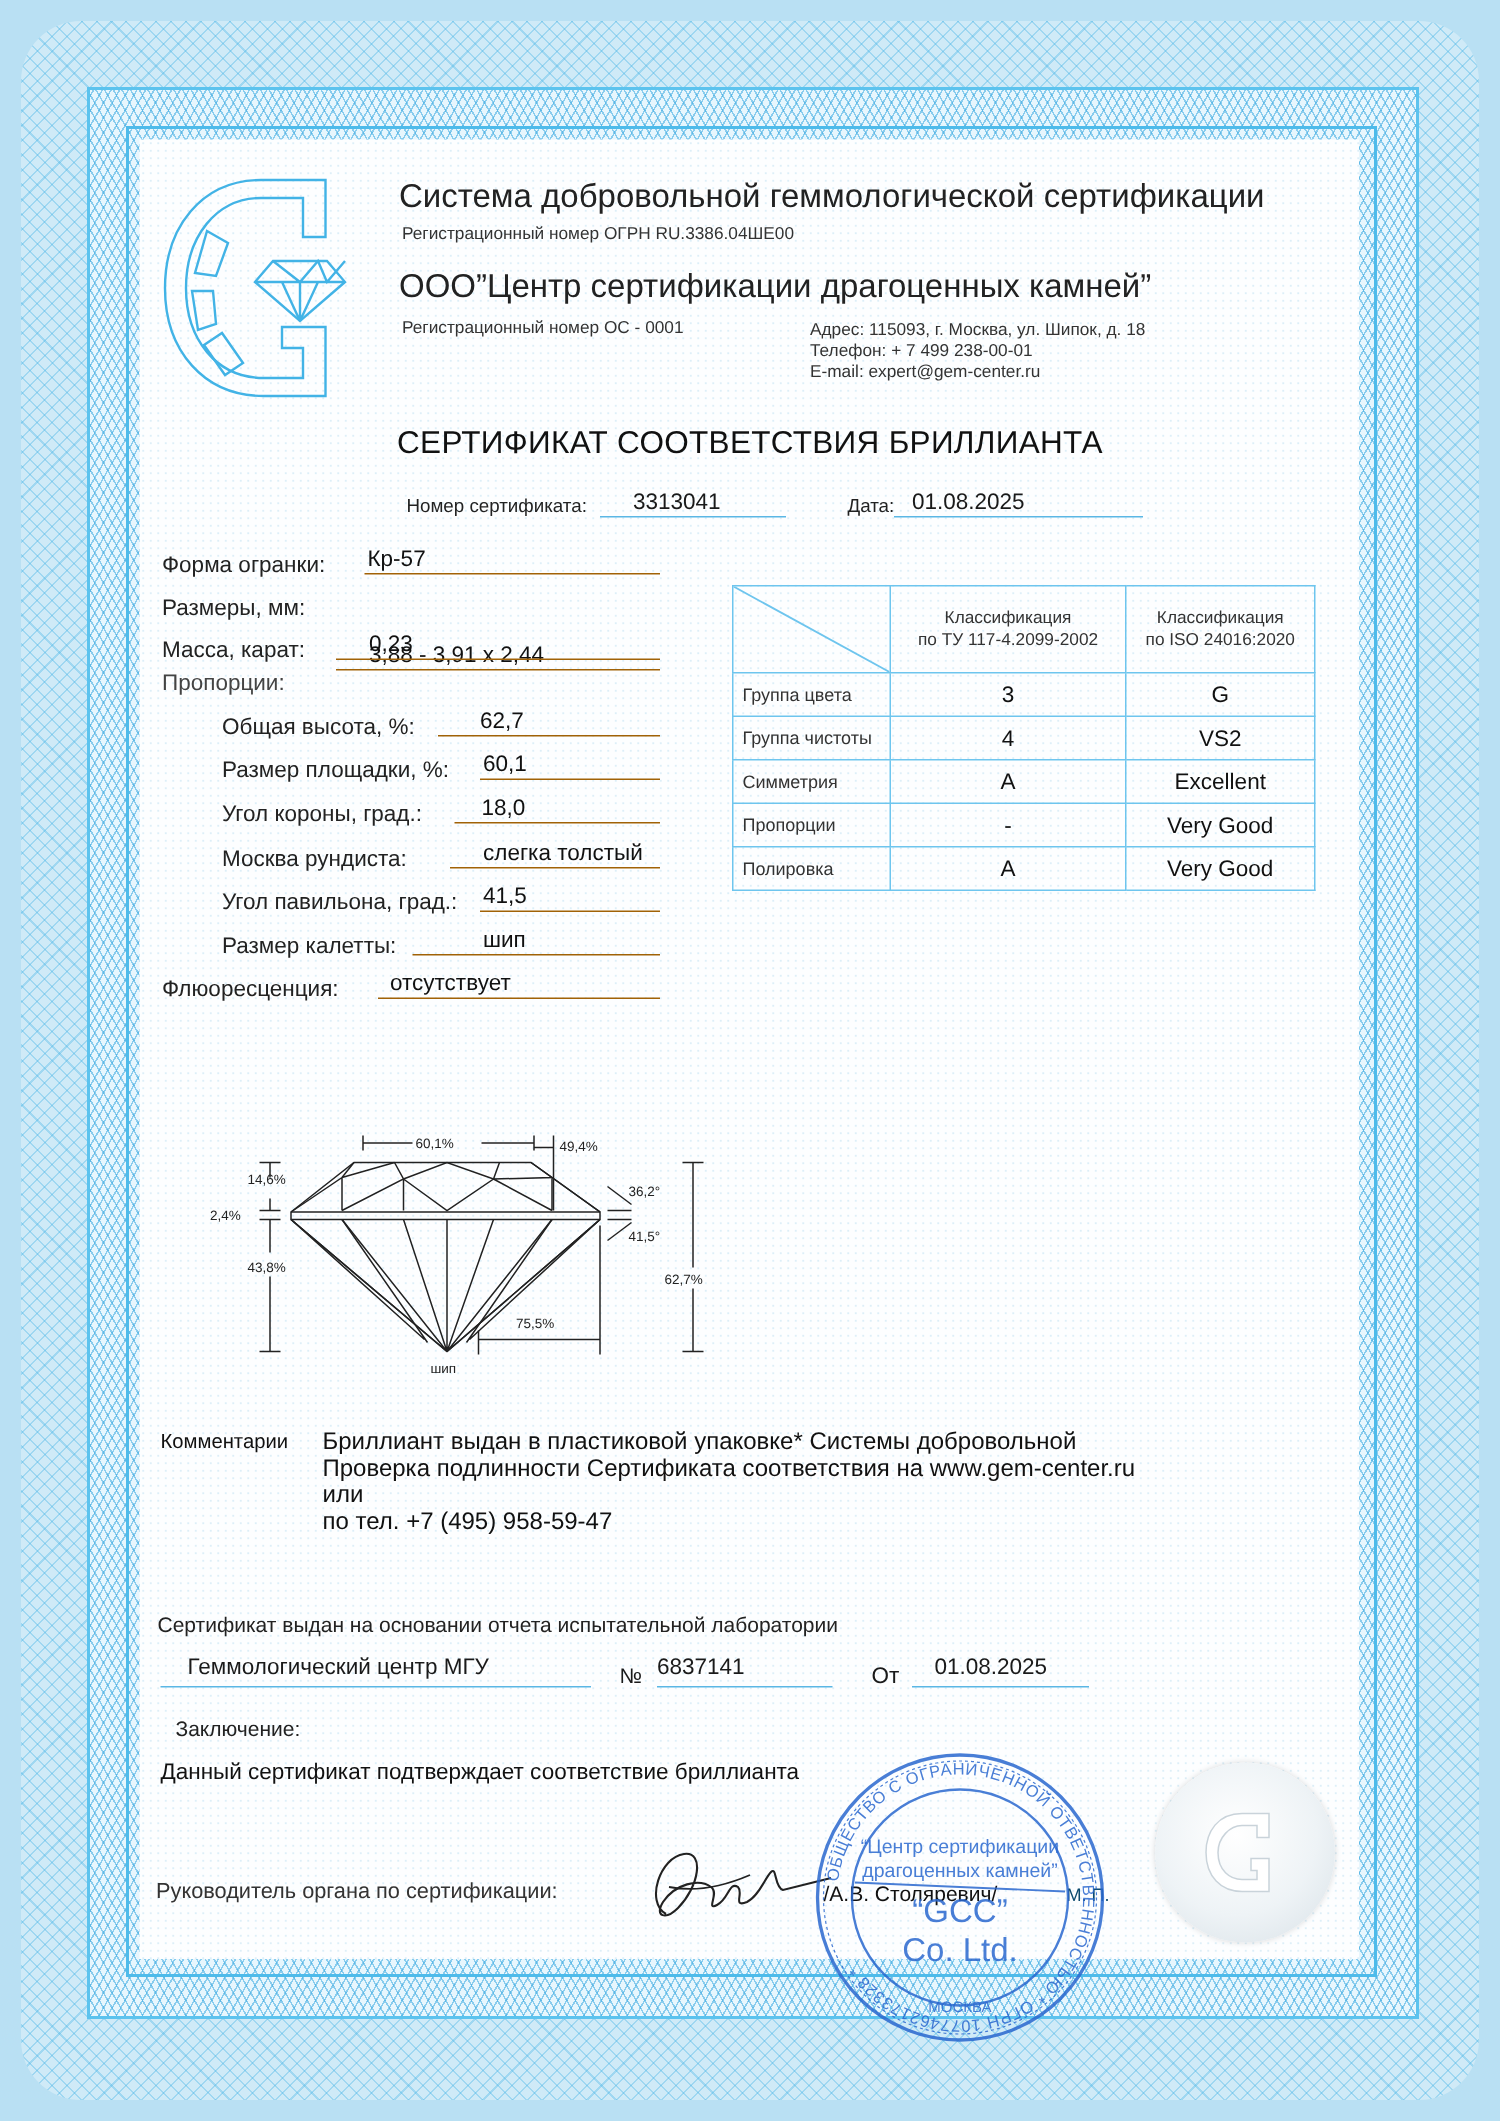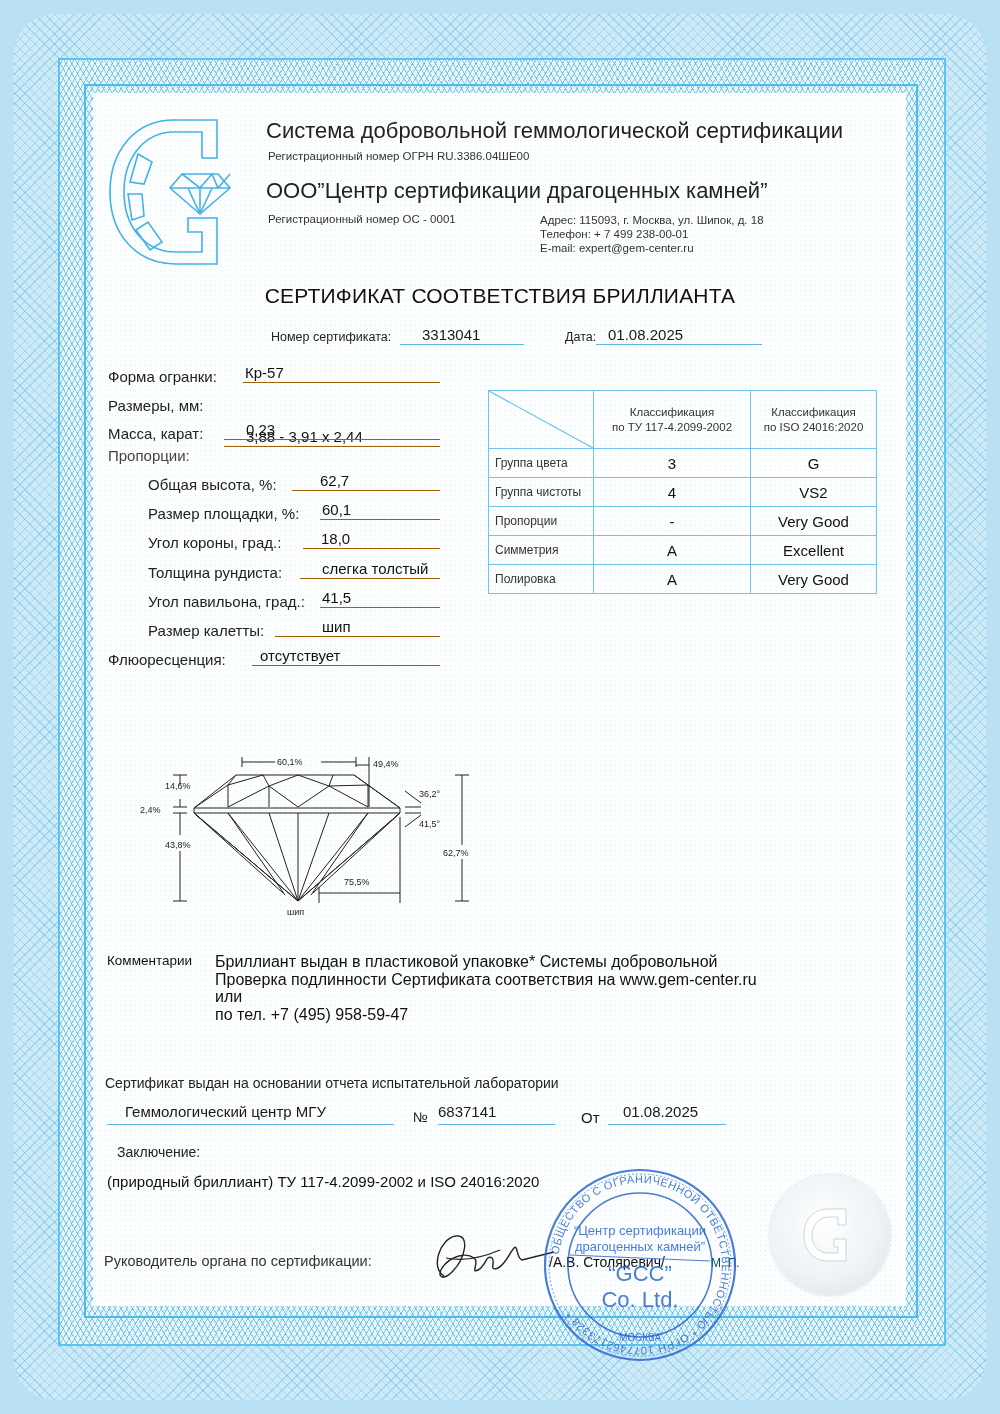--- a/index.html
+++ b/index.html
@@ -133,21 +133,21 @@
 
 <div class="abs field-label" style="left:148px;top:476px;">Общая высота, %:</div>
 <div class="abs field-value" style="left:292px;top:472px;width:148px;padding-left:28px;">62,7</div>
 
 <div class="abs field-label" style="left:148px;top:505px;">Размер площадки, %:</div>
 <div class="abs field-value" style="left:320px;top:501px;width:120px;padding-left:2px;">60,1</div>
 
 <div class="abs field-label" style="left:148px;top:534px;">Угол короны, град.:</div>
 <div class="abs field-value" style="left:303px;top:530px;width:137px;padding-left:18px;">18,0</div>
 
-<div class="abs field-label" style="left:148px;top:564px;">Толщина рундиста:</div>
+<div class="abs field-label" style="left:148px;top:564px;">Москва рундиста:</div>
 <div class="abs field-value" style="left:300px;top:560px;width:140px;padding-left:22px;">слегка толстый</div>
 
 <div class="abs field-label" style="left:148px;top:593px;">Угол павильона, град.:</div>
 <div class="abs field-value" style="left:320px;top:589px;width:120px;padding-left:2px;">41,5</div>
 
 <div class="abs field-label" style="left:148px;top:622px;">Размер калетты:</div>
 <div class="abs field-value" style="left:275px;top:618px;width:165px;padding-left:47px;">шип</div>
 
 <div class="abs field-label" style="left:108px;top:651px;">Флюоресценция:</div>
 <div class="abs field-value" style="left:252px;top:647px;width:188px;padding-left:8px;">отсутствует</div>
@@ -173,28 +173,28 @@
     <td class="rowlabel">Группа цвета</td>
     <td class="val">3</td>
     <td class="val">G</td>
   </tr>
   <tr>
     <td class="rowlabel">Группа чистоты</td>
     <td class="val">4</td>
     <td class="val">VS2</td>
   </tr>
   <tr>
+    <td class="rowlabel">Симметрия</td>
+    <td class="val">A</td>
+    <td class="val">Excellent</td>
+  </tr>
+  <tr>
     <td class="rowlabel">Пропорции</td>
     <td class="val">-</td>
     <td class="val">Very Good</td>
-  </tr>
-  <tr>
-    <td class="rowlabel">Симметрия</td>
-    <td class="val">A</td>
-    <td class="val">Excellent</td>
   </tr>
   <tr>
     <td class="rowlabel">Полировка</td>
     <td class="val">A</td>
     <td class="val">Very Good</td>
   </tr>
 </tbody>
   </table>
 
 <svg class="abs diagram" viewBox="0 0 370 180">
@@ -262,21 +262,21 @@
 
 <div class="abs basis-text">Сертификат выдан на основании отчета испытательной лаборатории</div>
 <div class="abs lab-name">Геммологический центр МГУ</div>
 <div class="abs lab-num-label">№</div>
 <div class="abs lab-num">6837141</div>
 <div class="abs lab-from-label">От</div>
 <div class="abs lab-date">01.08.2025</div>
 
 <div class="abs conclusion-label">Заключение:</div>
 <div class="abs conclusion-text">
-  <div>(природный бриллиант) ТУ 117-4.2099-2002 и ISO 24016:2020</div>
+  <div>Данный сертификат подтверждает соответствие бриллианта</div>
 </div>
 
 <div class="abs seal">
   <svg class="seal-letter" viewBox="0 0 120 120">
     <path d="M76 34 H58 C42 34 34 46 34 60 C34 76 44 86 58 86 H76 V64 H64 V72 H68 V78 H58 C50 78 42 72 42 60 C42 50 50 42 58 42 H68 V50 H76 Z" fill="#ffffff" stroke="#c9d3da" stroke-width="1"></path>
   </svg>
 </div>
 
 <div class="abs head-label">Руководитель органа по сертификации:</div>
 <svg class="abs signature" viewBox="0 0 130 60">

